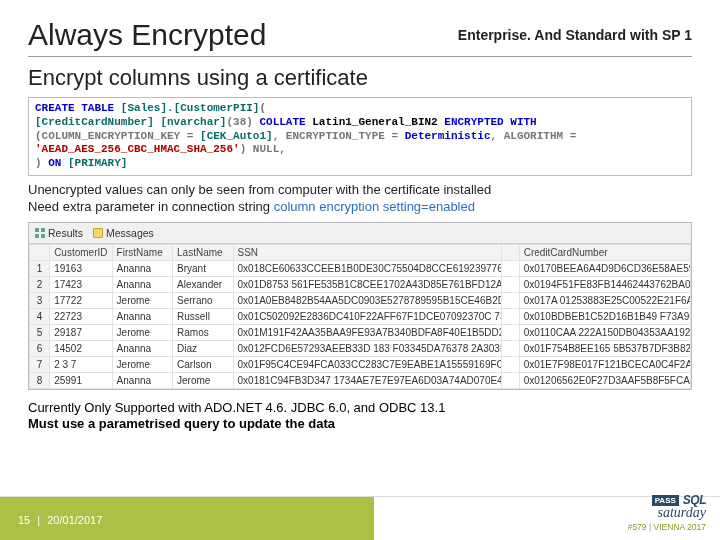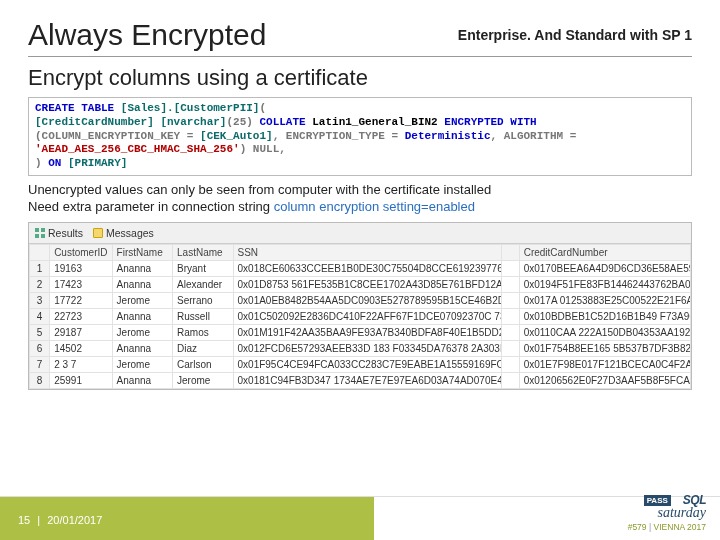--- a/index.html
+++ b/index.html
@@ -49,40 +49,40 @@
   .col-cc  { width: 170px; }
   .footer-note { font-size: 13px; margin-top: 10px; line-height: 1.3; }
   .footer-note .must { font-weight: 700; }
   .bottom-bar { position: absolute; left: 0; bottom: 0; width: 100%; height: 44px;
     background: linear-gradient(90deg, #aebf46 0 52%, #fff 52% 100%);
     border-top: 1px solid #ddd; }
   .page-meta { position: absolute; left: 18px; bottom: 14px; font-size: 11px; color: #fff; }
   .page-meta .sep { padding: 0 4px; }
   
   .logo { position: absolute; right: 14px; bottom: 8px; width: 120px; text-align: right; font-size: 9px; color: #555; }
-  .logo .top { display:flex; align-items:center; justify-content:flex-end; gap:12px; color:#274b68; font-weight:700; font-size:12px; }
+  .logo .top { display:flex; align-items:center; justify-content:flex-end; gap:4px; color:#274b68; font-weight:700; font-size:12px; }
   .logo .pass { background:#274b68; color:#fff; font-size:8px; padding:1px 3px; }
   .logo .sql { font-style: italic; letter-spacing:-0.5px; }
   .logo .sat { font-family: Georgia, serif; font-style: italic; color:#274b68; font-size:14px; margin-top:-2px; }
   .logo .tag { color:#8a9a2b; font-size:8.5px; margin-top:1px; }
   .logo .tag .bar { color:#999; }
 </style>
 </head>
 <body>
 
 <div class="slide">
   <div class="title-row">
     <div class="title">Always Encrypted</div>
     <div class="badge">Enterprise. And Standard with SP 1</div>
   </div>
 
   <div class="subtitle">Encrypt columns using a certificate</div>
 
   <div class="code-box"><span class="kw">CREATE TABLE </span><span class="id">[Sales].[CustomerPII]</span><span class="gray">(</span>
-<span class="id">[CreditCardNumber] [nvarchar]</span><span class="gray">(25) </span><span class="kw">COLLATE </span><span class="plain">Latin1_General_BIN2 </span><span class="kw">ENCRYPTED WITH</span>
+<span class="id">[CreditCardNumber] [nvarchar]</span><span class="gray">(38) </span><span class="kw">COLLATE </span><span class="plain">Latin1_General_BIN2 </span><span class="kw">ENCRYPTED WITH</span>
 <span class="gray">(COLUMN_ENCRYPTION_KEY </span><span class="gray">= </span><span class="id">[CEK_Auto1]</span><span class="gray">, </span><span class="gray">ENCRYPTION_TYPE </span><span class="gray">= </span><span class="kw">Deterministic</span><span class="gray">, </span><span class="gray">ALGORITHM </span><span class="gray">=</span>
 <span class="str">'AEAD_AES_256_CBC_HMAC_SHA_256'</span><span class="gray">) </span><span class="gray">NULL</span><span class="gray">,</span>
 <span class="gray">) </span><span class="kw">ON </span><span class="id">[PRIMARY]</span></div>
 
   <div class="note">
     <div>Unencrypted values can only be seen from computer with the certificate installed</div>
     <div>
       <span>Need extra parameter in connection string </span><span class="hl">column encryption setting=enabled</span>
     </div>
   </div>
@@ -189,20 +189,24 @@
             <td>Ananna</td>
             <td>Jerome</td>
             <td>0x0181C94FB3D347 1734AE7E7E97EA6D03A74AD070E4D27E7FF…</td>
             <td></td>
             <td>0x01206562E0F27D3AAF5B8F5FCA3FFE5322</td>
           </tr>
         </tbody>
     </table>
   </div>
 
+  <div class="footer-note">
+    <div>Currently Only Supported with ADO.NET 4.6. JDBC 6.0, and ODBC 13.1</div>
+    <div class="must">Must use a parametrised query to update the data</div>
+  </div>
 </div>
 
 <div class="bottom-bar"></div>
 <div class="page-meta">
   <span>15</span>
   <span class="sep">|</span>
   <span>20/01/2017</span>
 </div>
 
 <div class="logo">

